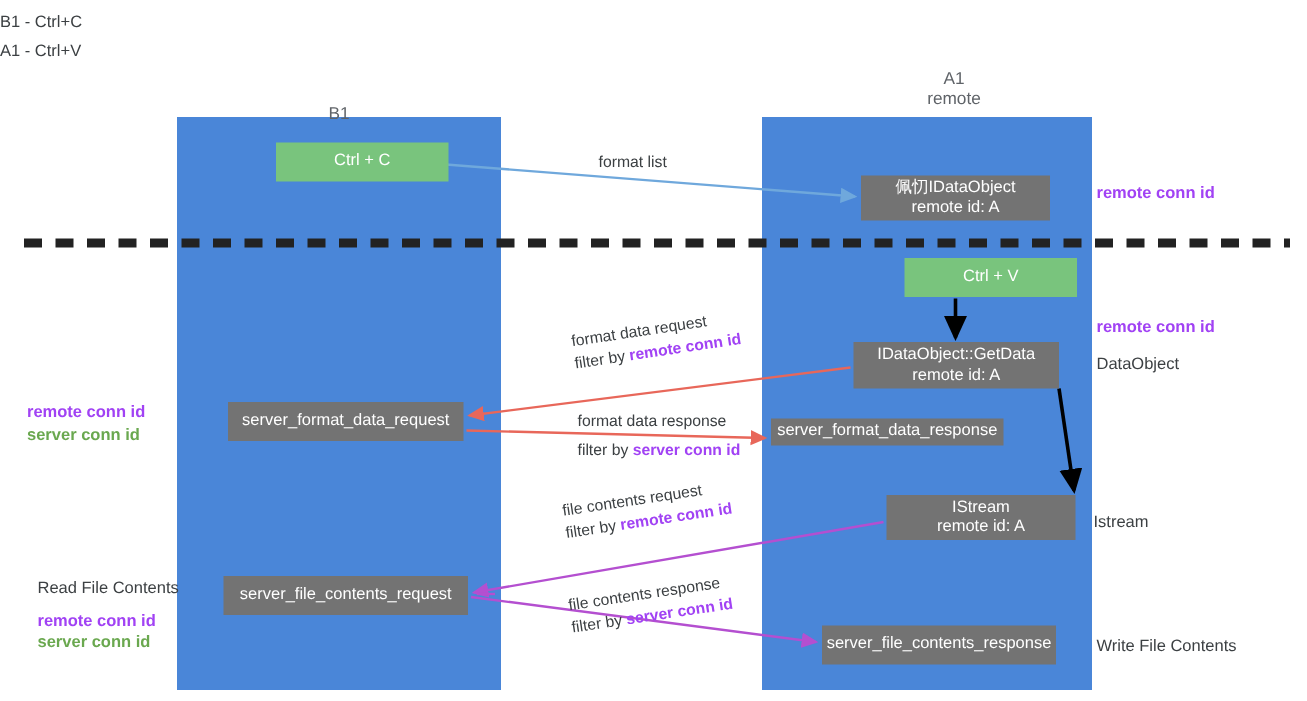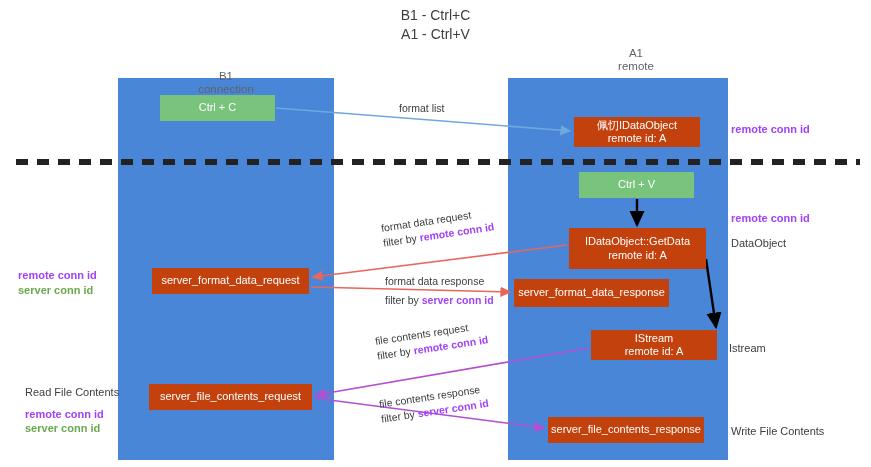--- a/index.html
+++ b/index.html
@@ -10,52 +10,52 @@
   }
   .stage{position:absolute;left:0;top:0;width:871px;height:467px;}
 
   
   .lane{position:absolute;background:#4a86d8;}
   #lane-b1{left:118px;top:78px;width:216px;height:382px;}
   #lane-a1{left:508px;top:78px;width:220px;height:382px;}
 
   
   #diagram-title{
-    position:absolute;left:0;top:6px;width:871px;text-align:center;
-    font-size:14px;line-height:19px;color:#3c4043;
+    position:absolute;left:0;top:6px;width:871px;
+    font-size:11px;line-height:19px;color:#3c4043;
   }
   #diagram-title div{white-space:pre;}
 
   
   .lane-head{
     position:absolute;text-align:center;font-size:11.5px;
     line-height:13px;color:#5f6368;
   }
   #head-b1{left:150px;top:47px;width:152px;margin-top:23px;}
   #head-a1{left:560px;top:47px;width:152px;}
   .lane-head .l1{display:block;}
   .lane-head .l2{display:block;}
 
   
   .node{
     position:absolute;display:flex;flex-direction:column;
     align-items:center;justify-content:center;
     text-align:center;color:#ffffff;font-size:11px;line-height:13.5px;
     box-sizing:border-box;padding:2px 4px;
   }
-  .node.orange{background:#c2410c;}
-  .node.green{background:#79c47d;}
+  .node.orange{background:#737373;}
+  .node.green{background:#79c47d;margin-left:24px;}
   .node span{display:block;white-space:nowrap;}
 
   #node-ctrl-c{left:160px;top:95px;width:115px;height:26px;}
   #node-idataobject{left:574px;top:117px;width:126px;height:30px;}
   #node-ctrl-v{left:579px;top:172px;width:115px;height:26px;}
-  #node-getdata{left:569px;top:228px;width:137px;height:41px;}
+  #node-getdata{left:569px;top:228px;width:137px;height:31px;}
   #node-fmt-req{left:152px;top:268px;width:157px;height:26px;}
-  #node-fmt-resp{left:514px;top:279px;width:155px;height:28px;}
+  #node-fmt-resp{left:514px;top:279px;width:155px;height:18px;}
   #node-istream{left:591px;top:330px;width:126px;height:30px;}
   #node-file-req{left:149px;top:384px;width:163px;height:26px;}
   #node-file-resp{left:548px;top:417px;width:156px;height:26px;}
 
   
   .side{position:absolute;font-size:11px;line-height:14.5px;}
   .side .purple{color:#a142f4;font-weight:bold;display:block;}
   .side .green{color:#6aa84f;font-weight:bold;display:block;}
   .side .plain{color:#3c4043;display:block;font-weight:normal;}
   #side-left-conn{left:18px;top:268px;width:100px;text-align:left;}
@@ -125,21 +125,20 @@
     <line x1="330" y1="396" x2="318" y2="396" stroke="#b44fd0" stroke-width="1.6"></line>
   </svg>
 
   <div id="diagram-title">
     <div>B1 - Ctrl+C</div>
     <div>A1 - Ctrl+V</div>
   </div>
 
   <div class="lane-head" id="head-b1">
     <span class="l1">B1</span>
-    <span class="l2">connection</span>
   </div>
   <div class="lane-head" id="head-a1">
     <span class="l1">A1</span>
     <span class="l2">remote</span>
   </div>
 
   <div class="node green" id="node-ctrl-c">
     <span>Ctrl + C</span>
   </div>
 

